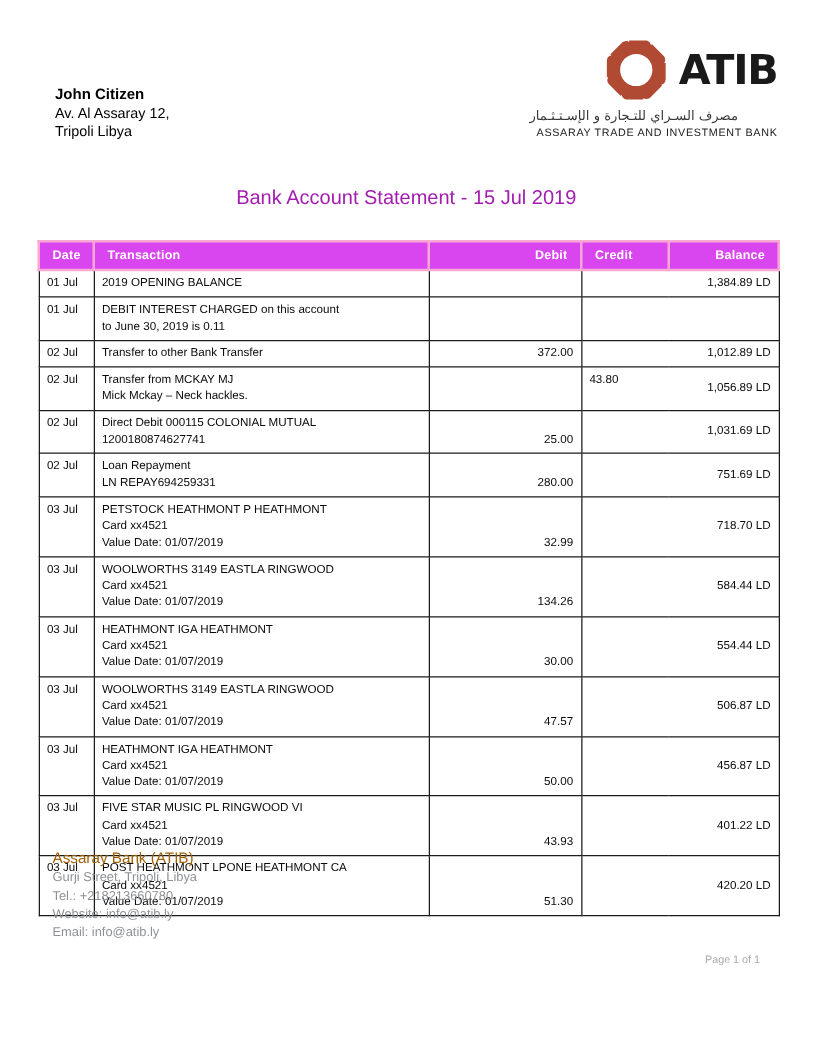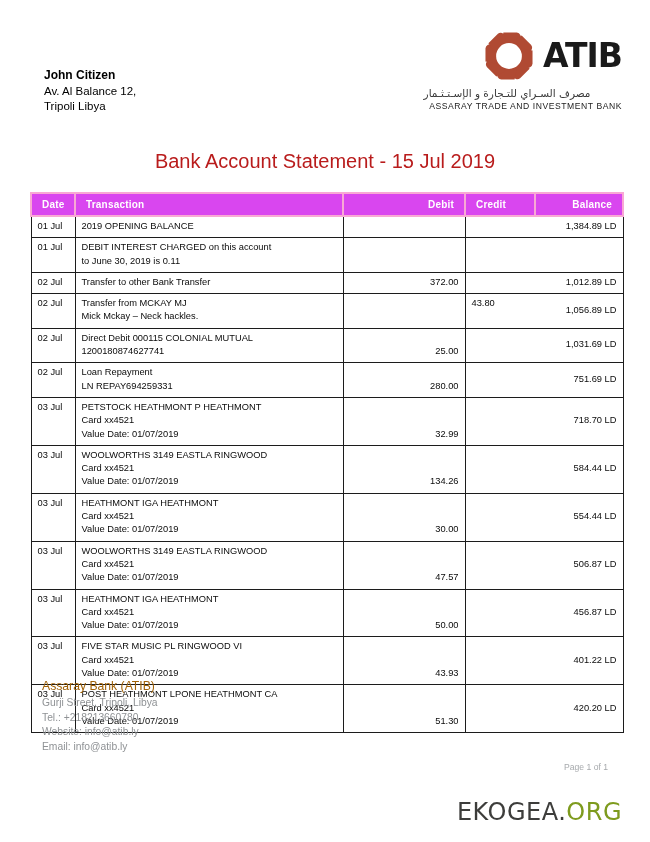--- a/index.html
+++ b/index.html
@@ -92,22 +92,22 @@
     font-weight: normal;
   }
 
   
   .statement-title {
     position: absolute;
     top: 150px;
     left: 0;
     right: 0;
     text-align: center;
-    font-size: 20px;
-    color: #b91c1c;
+    font-size: 16px;
+    color: #a21caf;
   }
 
   
   .stmt-table {
     position: absolute;
     left: 30px;
     top: 192px;
     width: 592px;
     border-collapse: collapse;
     table-layout: fixed;
@@ -200,21 +200,21 @@
 </style>
 </head>
 <body>
 
 <div class="page">
 
   <div class="top-block">
 
     <div class="customer">
       <div class="cust-name">John Citizen</div>
-      <div class="cust-line">Av. Al Balance 12,</div>
+      <div class="cust-line">Av. Al Assaray 12,</div>
       <div class="cust-line">Tripoli Libya</div>
     </div>
 
     <div class="logo-block">
       <div class="logo-row">
         <span class="logo-mark">
           <svg viewBox="0 0 100 100" width="56" height="56" aria-hidden="true">
             <g fill="#b04a33">
               <g transform="translate(50,50)">
                 <g>
@@ -414,17 +414,14 @@
   <div class="footer-info">
     <div class="f-title">Assaray Bank (ATIB)</div>
     <div>Gurji Street, Tripoli, Libya</div>
     <div>Tel.: +218213660780</div>
     <div>Website: info@atib.ly</div>
     <div>Email: info@atib.ly</div>
   </div>
 
   <div class="page-number">Page 1 of 1</div>
 
-  <div class="watermark">
-    <span class="wm-dark">EKOGEA.</span><span class="wm-green">ORG</span>
-  </div>
 
 </div>
 
 </body></html>

